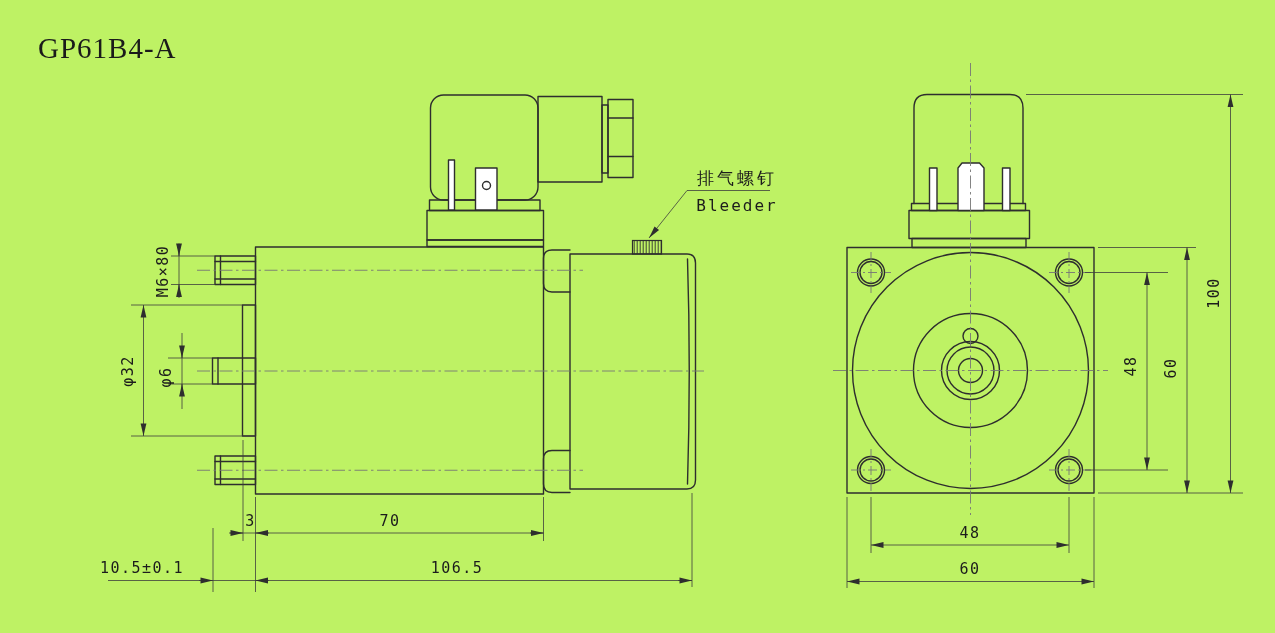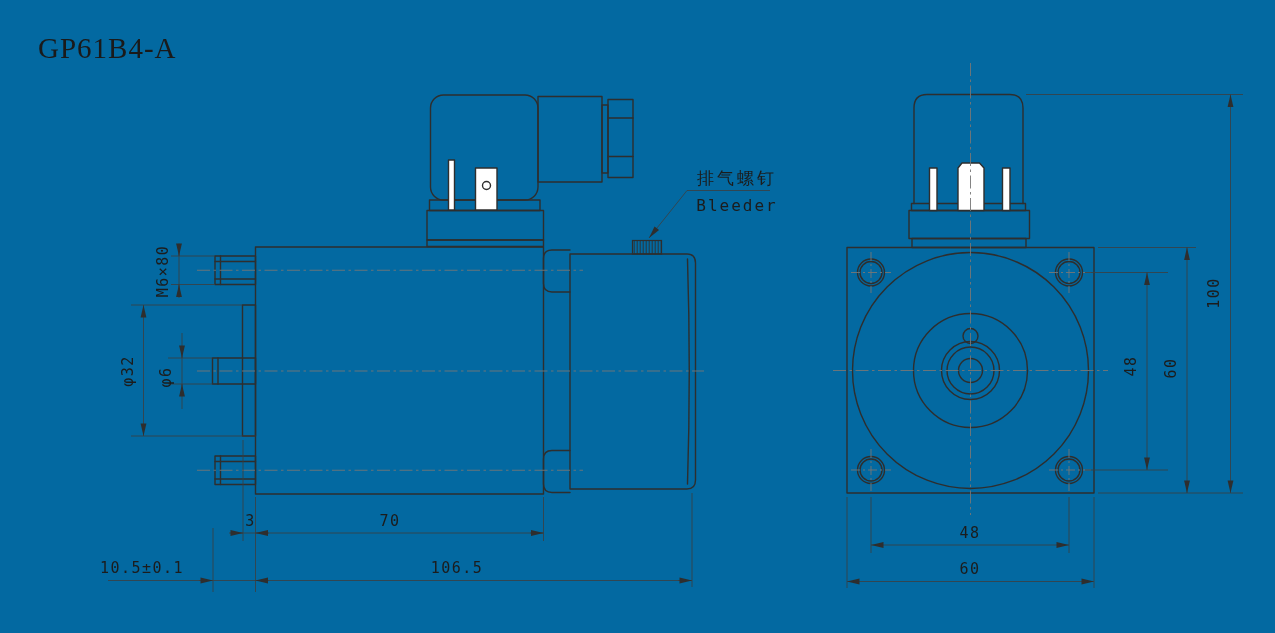--- a/index.html
+++ b/index.html
@@ -1,16 +1,16 @@
 <!DOCTYPE html>
 <html><head>
 <meta charset="utf-8">
 <style>
   html,body{margin:0;padding:0;background:#ffffff;}
-  .stage{position:relative;width:1275px;height:633px;background:#0369a1;overflow:hidden;
+  .stage{position:relative;width:1275px;height:633px;background:#bef264;overflow:hidden;
          font-family:"DejaVu Sans Mono",monospace;}
   svg{display:block}
   .obj{stroke:#2e2e2e;stroke-width:1.4;fill:none;stroke-linecap:round;stroke-linejoin:round;}
   .objf{stroke:#2e2e2e;stroke-width:1.4;fill:#fff;stroke-linejoin:round;}
   .thin{stroke:#3d3d3d;stroke-width:0.8;fill:none;}
   .cl{stroke:#767676;stroke-width:0.9;fill:none;stroke-dasharray:13 3.5 2.5 3.5;}
   .clshort{stroke:#767676;stroke-width:0.9;fill:none;stroke-dasharray:9 3 2 3;}
   .dimtxt{font-family:"DejaVu Sans Mono",monospace;font-size:15px;fill:#1c1c1c;letter-spacing:1.5px;}
   .dimtxt-sm{font-family:"DejaVu Sans Mono",monospace;font-size:15px;fill:#1c1c1c;letter-spacing:0.5px;}
   .title-txt{font-family:"Liberation Serif","DejaVu Serif",serif;font-size:29px;fill:#1a1a1a;letter-spacing:1px;}

